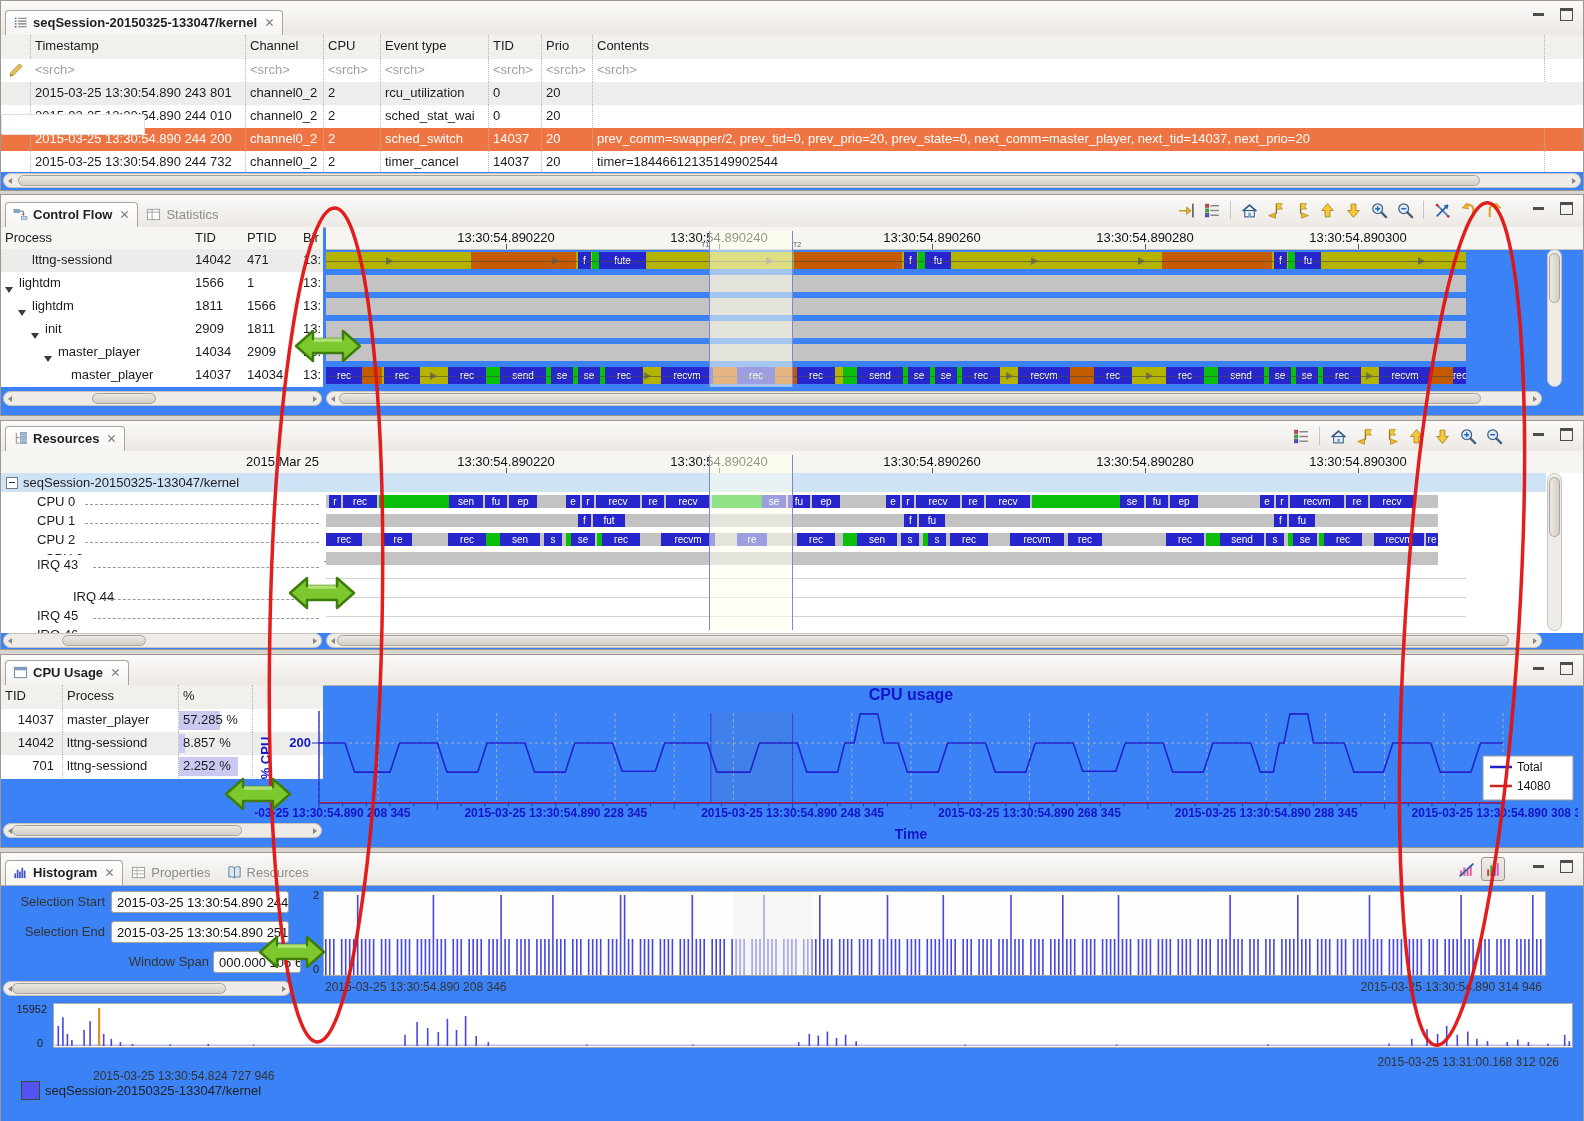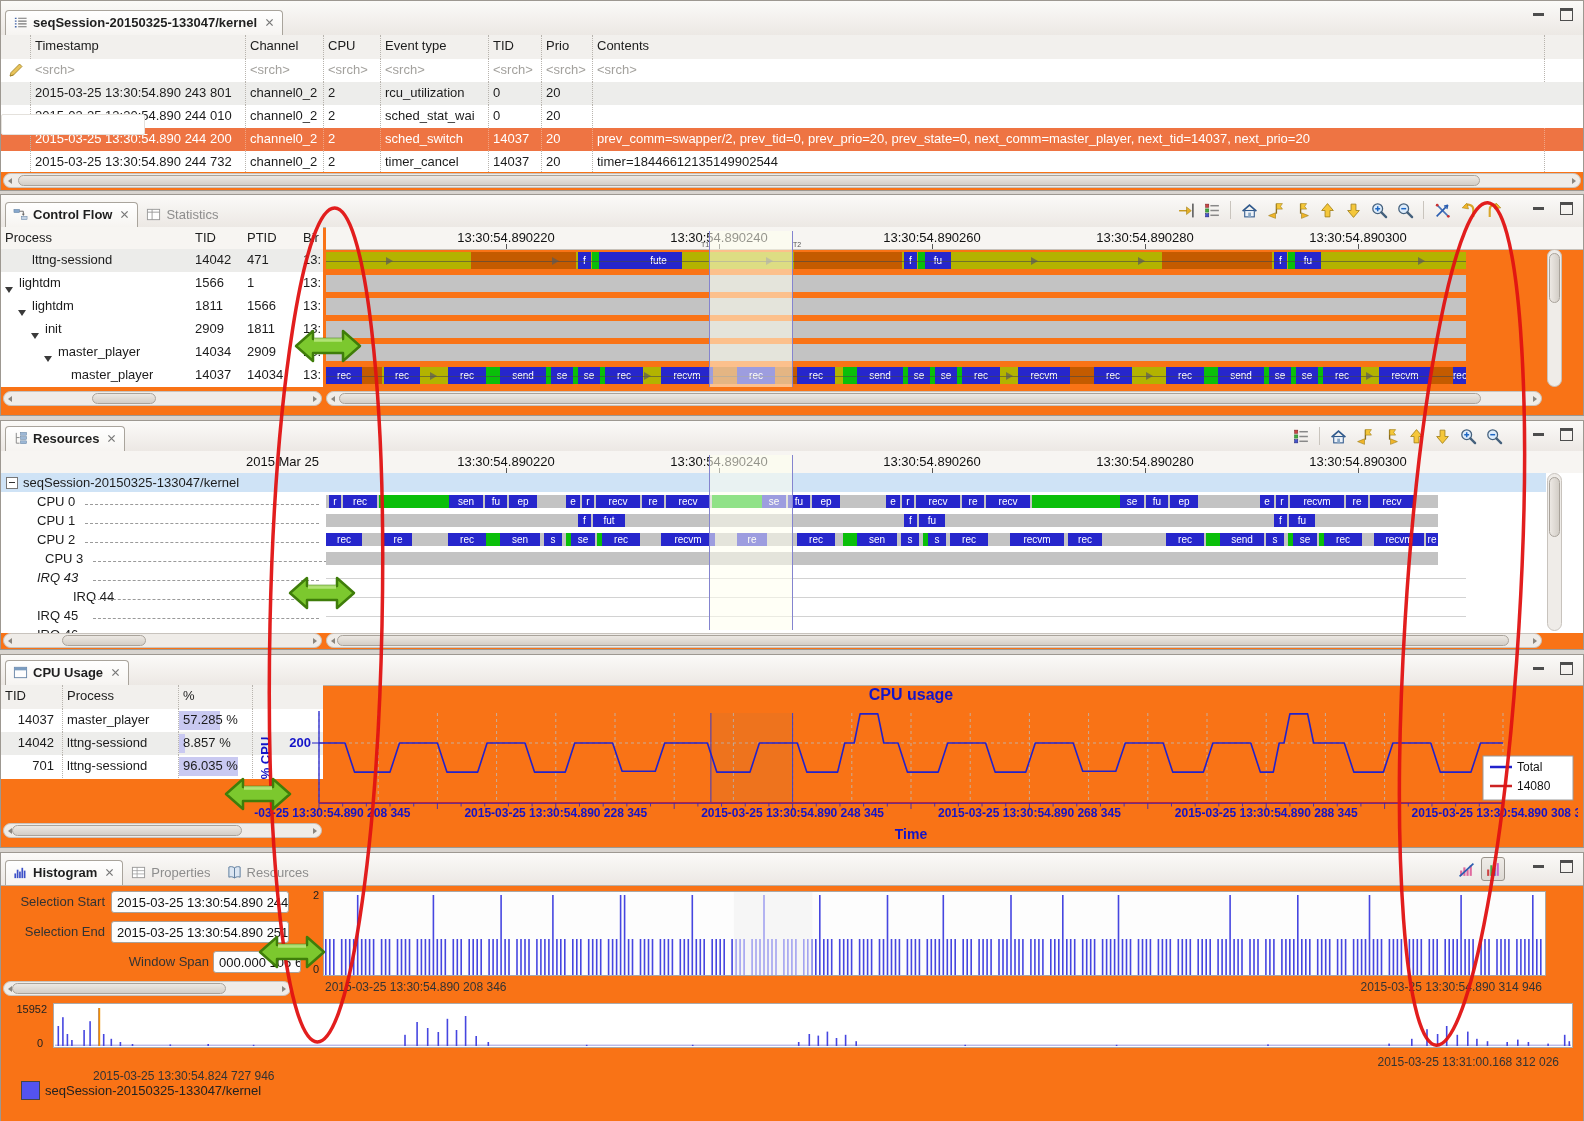--- a/index.html
+++ b/index.html
@@ -1,17 +1,17 @@
 <!DOCTYPE html>
 <html><head>
 <meta charset="utf-8">
 <style>
   html,body{margin:0;padding:0;background:#d8d4cf;font-family:"Liberation Sans","DejaVu Sans",sans-serif;}
   .desktop{position:relative;width:1584px;height:1121px;background:#d8d4cf;overflow:hidden;}
-  .panel{position:absolute;left:0;width:1584px;background:#f97316;border:1px solid #9d9891;box-sizing:border-box;}
+  .panel{position:absolute;left:0;width:1584px;background:#3b82f6;border:1px solid #9d9891;box-sizing:border-box;}
   .tabstrip{position:absolute;left:0;right:0;top:0;display:flex;align-items:flex-end;padding:2px 6px 0 4px;border-bottom:1px solid #b6b1aa;background:linear-gradient(#fbfaf8,#ece8e4);}
   .tab{display:flex;align-items:center;gap:5px;padding:4px 7px 5px 7px;background:linear-gradient(#ffffff,#f6f4f1);border:1px solid #a9a49c;border-bottom:none;border-radius:4px 4px 0 0;font-weight:bold;font-size:13px;color:#1f1f1f;white-space:nowrap;}
   .tab.inactive{background:transparent;border-color:transparent;font-weight:normal;color:#8d8d8d;}
   .ti{width:15px;height:15px;flex:0 0 auto;}
   .cx svg{width:11px;height:11px;}
   .cx{display:inline-flex;margin-left:2px;}
   .winbtns{position:absolute;right:10px;top:7px;display:flex;gap:16px;align-items:center;}
   .wmin{display:block;width:11px;height:4px;border:1px solid #4d4d4d;border-width:0 0 3px 0;margin-top:-4px;}
   .wmax{display:block;width:11px;height:9px;border:1px solid #4d4d4d;border-top-width:3px;}
   .toolbar{position:absolute;top:4px;display:flex;align-items:center;gap:4px;}
@@ -363,21 +363,21 @@
         <div class="midline" style="width: 1140px; z-index: 2;"></div>
         <div class="tri" style="left: 60px; z-index: 3;"></div>
         <div class="tri" style="left: 226px; z-index: 3;"></div>
         <div class="tri" style="left: 440px; z-index: 3;"></div>
         <div class="tri" style="left: 705px; z-index: 3;"></div>
         <div class="tri" style="left: 812px; z-index: 3;"></div>
         <div class="tri" style="left: 1092px; z-index: 3;"></div>
         <div class="sg sg-orange" style="left: 145px; width: 105px; z-index: 1;"></div>
         <div class="sg sg-blue" style="left: 252px; width: 13px; z-index: 1;">f</div>
         <div class="sg sg-green" style="left: 266px; width: 7px; z-index: 1;"></div>
-        <div class="sg sg-blue" style="left: 273px; width: 47px; z-index: 1; padding-left: 36px;">fute</div>
+        <div class="sg sg-blue" style="left: 273px; width: 47px; z-index: 1;">fute</div>
         <div class="sg sg-orange" style="left: 468px; width: 108px; z-index: 1;"></div>
         <div class="sg sg-blue" style="left: 578px; width: 13px; z-index: 1;">f</div>
         <div class="sg sg-green" style="left: 592px; width: 7px; z-index: 1;"></div>
         <div class="sg sg-blue" style="left: 599px; width: 26px; z-index: 1;">fu</div>
         <div class="sg sg-orange" style="left: 836px; width: 110px; z-index: 1;"></div>
         <div class="sg sg-blue" style="left: 948px; width: 13px; z-index: 1;">f</div>
         <div class="sg sg-green" style="left: 962px; width: 7px; z-index: 1;"></div>
         <div class="sg sg-blue" style="left: 969px; width: 26px; z-index: 1;">fu</div>
       </div>
       <div class="tl-lane" style="left: 325px; top: 80px; width: 1140px;">
@@ -552,21 +552,21 @@
           <div class="leader" style="left: 84px; width: 234px;"></div>
         </div>
         <div class="resrow" style="top: 57px; width: 322px;">
           <div class="tcell" style="left: 36px; top: 2px;">CPU 2</div>
           <div class="leader" style="left: 84px; width: 234px;"></div>
         </div>
         <div class="resrow" style="top: 76px; width: 322px; margin-left: 8px;">
           <div class="tcell" style="left: 36px; top: 2px;">CPU 3</div>
           <div class="leader" style="left: 84px; width: 234px;"></div>
         </div>
-        <div class="resrow" style="top: 95px; width: 322px; font-style: italic;">
+        <div class="resrow" style="top: 82px; width: 322px;">
           <div class="tcell" style="left: 36px; top: 2px;">IRQ 43</div>
           <div class="leader" style="left: 92px; width: 226px;"></div>
         </div>
         <div class="resrow" style="top: 114px; width: 322px;">
           <div class="tcell" style="left: 36px; top: 2px; margin-left: 36px;">IRQ 44</div>
           <div class="leader" style="left: 92px; width: 226px;"></div>
         </div>
         <div class="resrow" style="top: 133px; width: 322px;">
           <div class="tcell" style="left: 36px; top: 2px;">IRQ 45</div>
           <div class="leader" style="left: 92px; width: 226px;"></div>
@@ -714,21 +714,21 @@
           <div class="cell" style="left: 178px; width: 74px;">
             <div class="pctbar" style="width: 6px;"></div>
             <div style="position: relative; z-index: 2;">8.857 %</div>
           </div>
         </div>
         <div class="evrow" style="top: 46px; width: 322px;">
           <div class="cell" style="left: 0px; width: 62px; text-align: right; padding-right: 8px;">701</div>
           <div class="cell" style="left: 62px; width: 116px;">lttng-sessiond</div>
           <div class="cell" style="left: 178px; width: 74px;">
             <div class="pctbar" style="width: 59px;"></div>
-            <div style="position: relative; z-index: 2;">96.035 %</div>
+            <div style="position: relative; z-index: 2;">2.252 %</div>
           </div>
         </div>
       </div>
     <div class="hsb" style="left:2px;top:168px;width:319px;">
         <div class="th" style="left:8px;width:228px;"></div>
       </div>
     <svg id="cpu-chart" class="chartbox" style="left:253px;top:28px;" width="1324" height="164">
         <line x1="65" y1="30" x2="65" y2="120" stroke="#bdbdbd" stroke-dasharray="3,3" stroke-width="0.8"></line>
         <line x1="124.2" y1="30" x2="124.2" y2="120" stroke="#bdbdbd" stroke-dasharray="3,3" stroke-width="0.8"></line>
         <line x1="183.4" y1="30" x2="183.4" y2="120" stroke="#bdbdbd" stroke-dasharray="3,3" stroke-width="0.8"></line>

